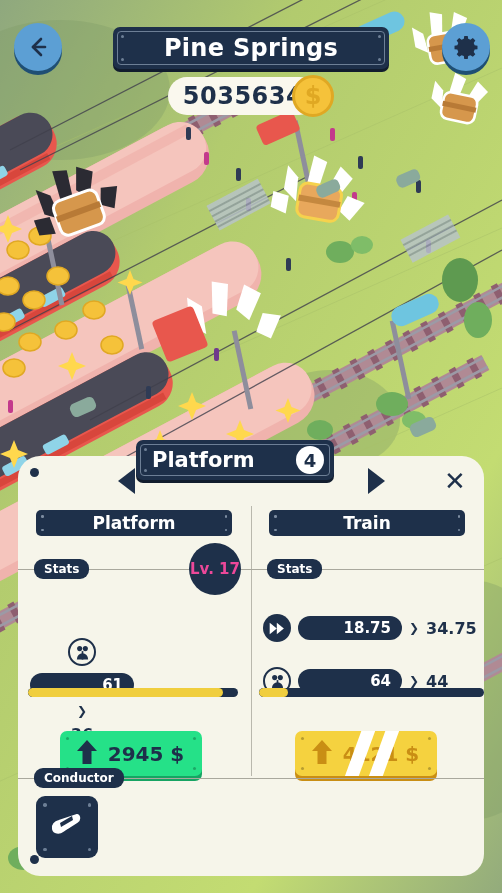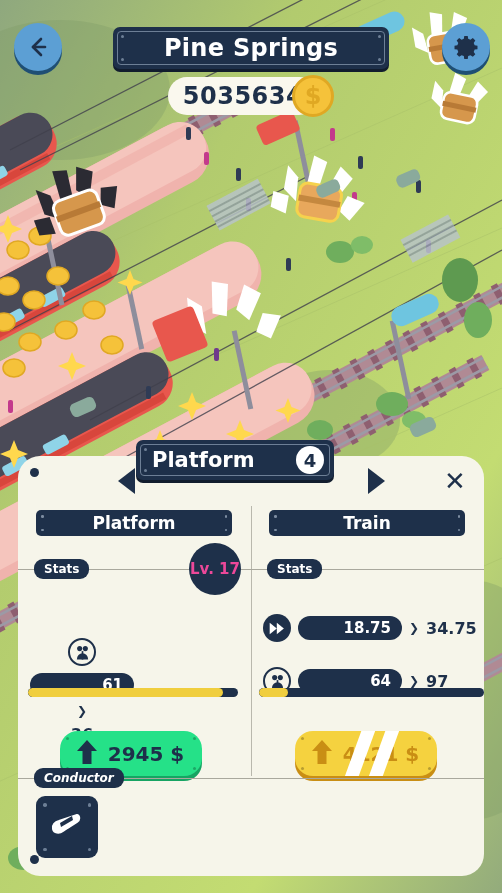--- a/index.html
+++ b/index.html
@@ -201,42 +201,42 @@
   
   .progress {
     position: absolute; height: 9px; border-radius: 5px;
     background: #1e304a; overflow: hidden;
   }
   .progress > i { display: block; height: 100%; background: #f0ce3e; border-radius: 5px; }
 
   
   .act-btn {
     position: absolute;
-    width: 142px; height: 45px; border-radius: 18px;
+    width: 142px; height: 45px; border-radius: 7px;
     display: flex; align-items: center;
     cursor: pointer; overflow: hidden;
   }
   .act-green { background: #25e188; box-shadow: 0 5px 0 #16a463; left: 42px; top: 225px; }
   .act-yellow { background: #f5d23f; box-shadow: 0 5px 0 #c98e14; left: 44px; top: 225px; }
   .act-btn .bdot { position: absolute; width: 3px; height: 3px; border-radius: 50%; background: rgba(0,0,0,.25); }
   .act-btn .bdot.a { left: 6px; top: 6px; } .act-btn .bdot.b { left: 6px; bottom: 6px; }
   .act-btn .bdot.c { right: 6px; top: 6px; } .act-btn .bdot.d { right: 6px; bottom: 6px; }
   .up-arrow { margin-left: 16px; flex: 0 0 auto; }
   .act-price { flex: 1; text-align: center; font-size: 20px; font-weight: bold; padding-right: 8px; }
   .act-green .act-price { color: #1e304a; }
   .act-yellow .act-price { color: #c98e14; }
   .stripe {
     position: absolute; top: -12px; width: 13px; height: 72px;
     background: #fff; transform: rotate(20deg);
   }
   .stripe.s1 { left: 58px; }
   .stripe.s2 { left: 82px; }
 
   
-  .conductor-sec { position: absolute; left: 0; top: 312px; width: 433px; height: 108px; font-style: italic; }
+  .conductor-sec { position: absolute; left: 0; top: 312px; width: 433px; height: 108px; }
   .cond-rule { position: absolute; top: 10px; left: 0; width: 466px; height: 1.2px; background: #a9a89d; }
   .cond-tag {
     position: absolute; left: 16px; top: 0px;
     background: #1e304a; color: #fff;
     font-size: 12px; font-weight: bold;
     padding: 3px 10px; border-radius: 9px;
   }
   .cond-card {
     position: absolute; left: 18px; top: 28px;
     width: 62px; height: 62px; border-radius: 9px;
@@ -749,21 +749,21 @@
         <span class="stat-icon light">
           <svg width="17" height="17" viewBox="0 0 24 24">
             <circle cx="8" cy="6.5" r="3.6" fill="#1e304a"></circle>
             <circle cx="16" cy="6.5" r="3.6" fill="#1e304a"></circle>
             <path d="M12 10 v12" stroke="#1e304a" stroke-width="2.4"></path>
             <path d="M4 22 a8 9 0 0116 0z" fill="#1e304a"></path>
           </svg>
         </span>
         <span class="value-pill" style="width:104px;">64</span>
         <span class="arrow-sm">❯</span>
-        <span class="next-val">97</span>
+        <span class="next-val">44</span>
       </div>
 
       <div class="progress" id="prog-right" style="left:8px; top:182px; width:225px;">
         <i style="width: 13%;"></i>
       </div>
 
       <div class="act-btn act-yellow">
         <i class="bdot a"></i>
           <i class="bdot b"></i>
           <i class="bdot c"></i>

